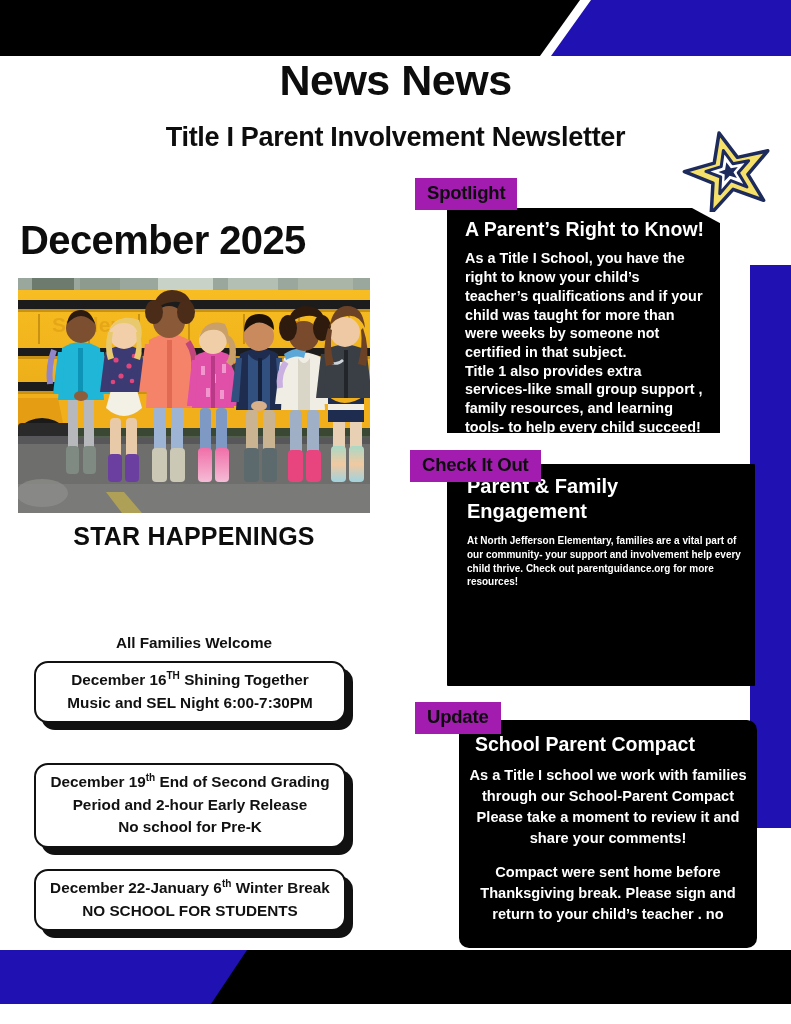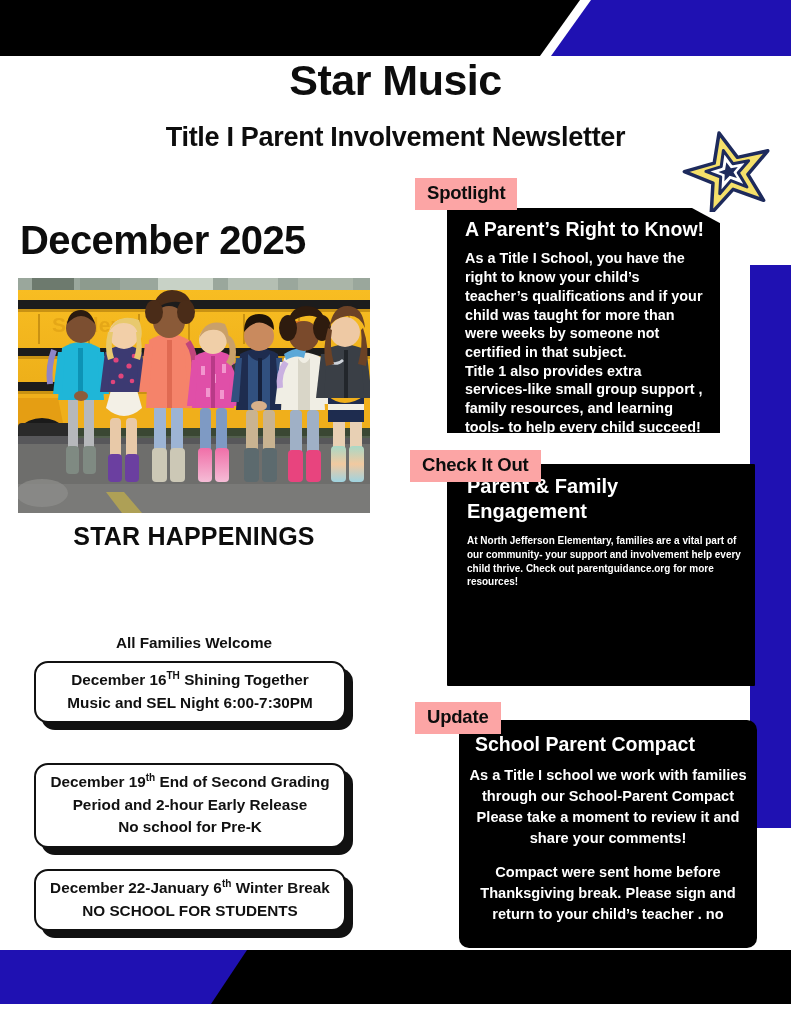--- a/index.html
+++ b/index.html
@@ -149,21 +149,21 @@
     width: 352px;
     text-align: center;
     font-size: 15.3px;
     font-weight: 700;
     color: #111111;
   }
 
   
   .tab {
     position: absolute;
-    background: #fca5a5;
+    background: #a21caf;
     color: #0d0d0d;
     font-size: 18.5px;
     font-weight: 700;
     padding: 4px 12px 6px 12px;
     z-index: 4;
     letter-spacing: -0.2px;
   }
   .tab-spotlight { top: 178px; left: 415px; }
   .tab-checkout  { top: 450px; left: 410px; }
   .tab-update    { top: 702px; left: 415px; }
@@ -234,21 +234,21 @@
 
 <div id="page">
 
   <div class="band-top-black"></div>
   <div class="band-top-blue"></div>
   <div class="band-right-blue"></div>
   <div class="band-bottom-blue"></div>
   <div class="band-bottom-black"></div>
 
   <div class="masthead">
-    <div class="masthead-title">Star Music</div>
+    <div class="masthead-title">News News</div>
     <div class="masthead-subtitle">Title I Parent Involvement Newsletter</div>
   </div>
 
   <div class="star-logo">
     <svg viewBox="0 0 104 86" width="104" height="86">
       <g transform="rotate(-14 52 43)">
         <polygon points="52,6 64,34 95,35 70,53 79,82 52,64 25,82 34,53 9,35 40,34" fill="#f5e06a" stroke="#1d2a5c" stroke-width="3.5" stroke-linejoin="round"></polygon>
         <polygon points="52,24 58,39 74,40 61,49 66,65 52,55 38,65 43,49 30,40 46,39" fill="#ffffff" stroke="#1d2a5c" stroke-width="3" stroke-linejoin="round"></polygon>
         <polygon points="52,36 55,43 62,43.5 56.5,47.5 58.5,54 52,50 45.5,54 47.5,47.5 42,43.5 49,43" fill="#1d2a5c"></polygon>
       </g>

